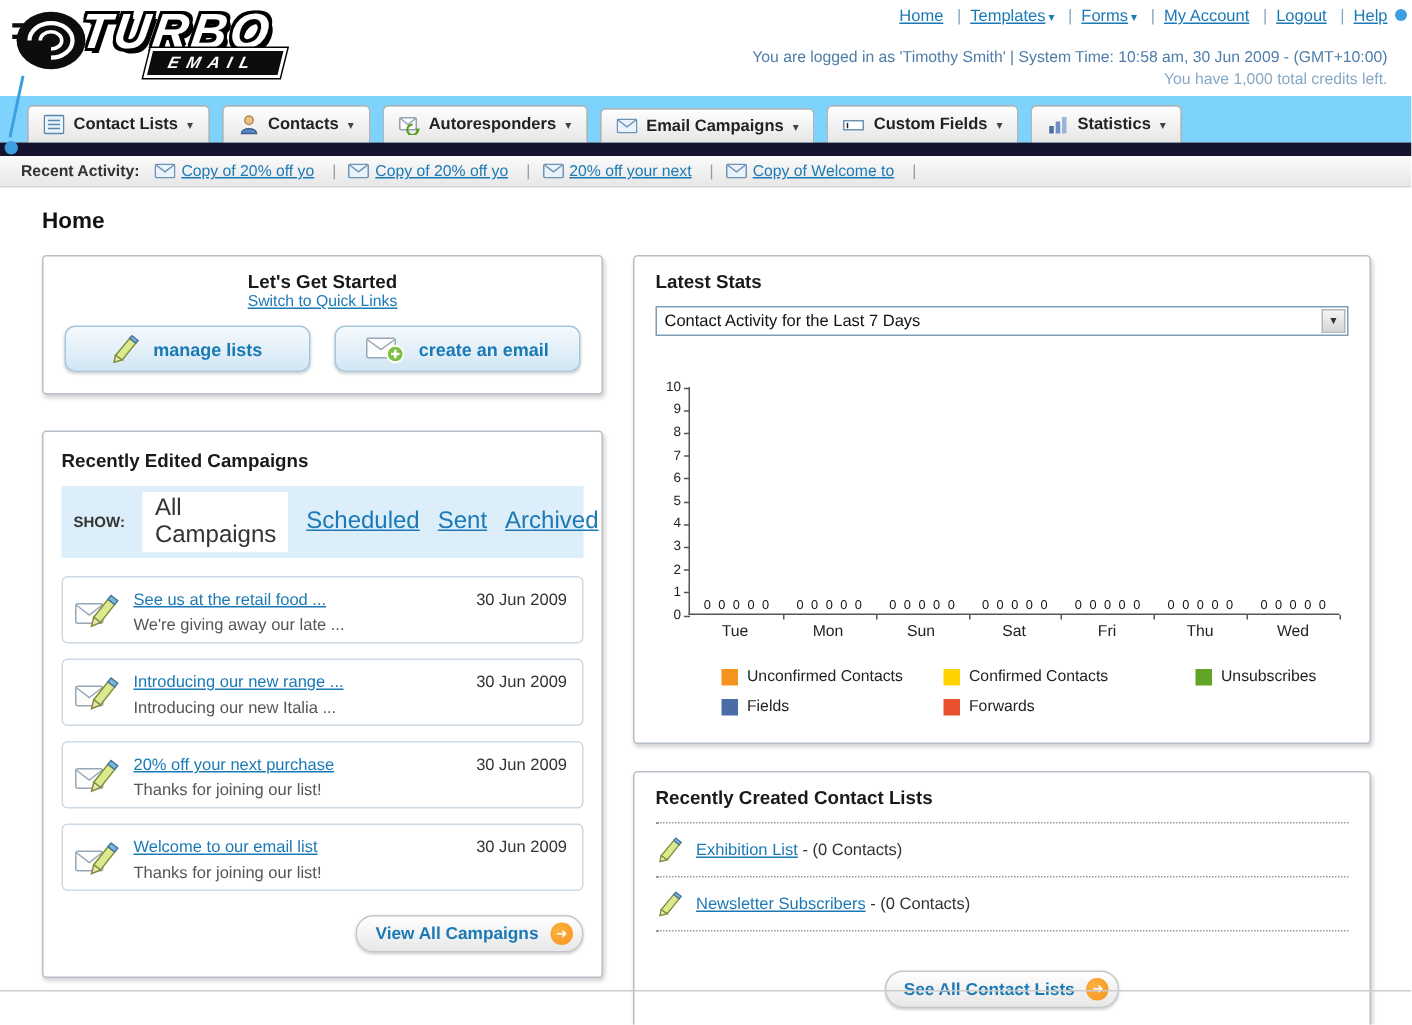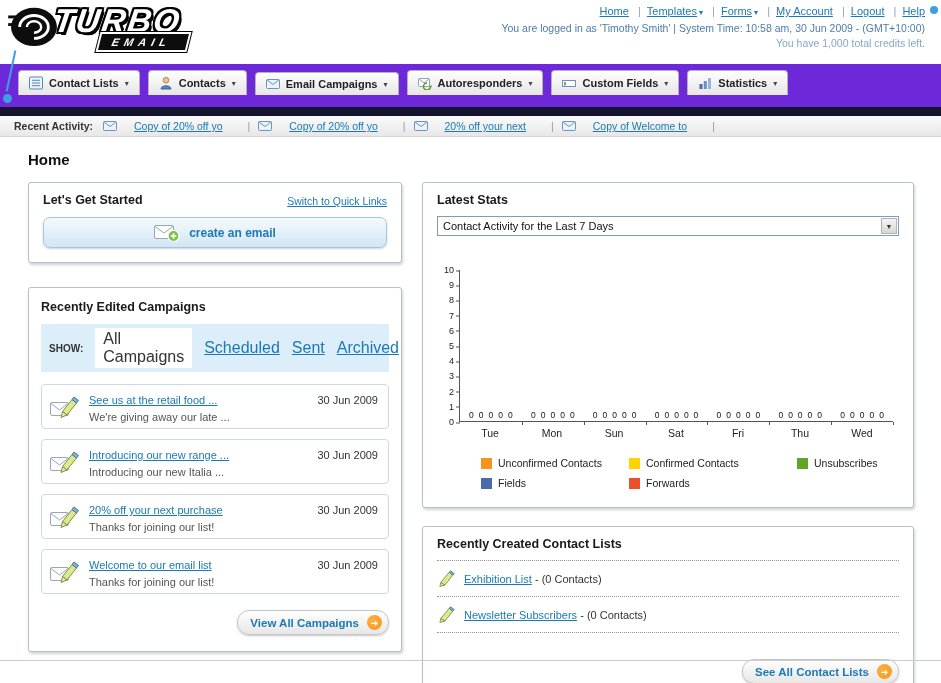--- a/index.html
+++ b/index.html
@@ -18,52 +18,52 @@
  padding:2px 16px 2px 12px;transform:skewX(-14deg);border:2px solid #fff;box-shadow:0 0 0 1px #000;}
 .logo-tail-line{position:absolute;left:10px;top:50px;width:2px;height:42px;background:#3d9fe0;transform:rotate(12deg);}
 .logo-tail-dot{position:absolute;left:3px;top:94px;width:9px;height:9px;border-radius:50%;background:#3d9fe0;}
 .corner-dot{position:absolute;top:6px;right:3px;width:8px;height:8px;border-radius:50%;background:#3d9fe0;}
 .header-right{position:absolute;right:16px;top:5px;text-align:right;}
 .top-links{font-size:11px;white-space:nowrap;}
 .link-wrap{display:inline-block;}
 .link-wrap + .link-wrap::before{content:"|";color:#8aa4bc;margin:0 6px;}
 .caret{display:inline-block;color:#1b79b5;font-size:8px;margin-left:2px;}
 .caret::after{content:"\25BE";}
-.login-info{font-size:10.5px;color:#4e7ca8;margin-top:5px;}
+.login-info{font-size:10.5px;color:#4e7ca8;margin-top:15px;}
 .credits-info{font-size:10.5px;color:#85a8c6;margin-top:3px;}
 
 
-.navbar{padding:6px 0 12px 18px;background:#6d28d9;}
+.navbar{padding:6px 0 0 18px;background:#7dd3fc;}
 .tabs{display:flex;gap:8px;align-items:flex-end;}
 .tab{display:flex;align-items:center;gap:6px;padding:5px 10px;border:1px solid #b3b3b3;border-bottom:none;
  border-radius:4px 4px 0 0;background:linear-gradient(#fefefe,#e6e6e6);font-size:11px;font-weight:bold;color:#222;cursor:pointer;white-space:nowrap;}
 .tab .tab-caret{color:#444;font-size:8px;}
 .tab .tab-caret::after{content:"\25BE";}
 .navbar-bar{height:9px;background:#14142e;}
 
 
 .activity-bar{display:flex;align-items:center;height:21px;padding:0 14px;background:linear-gradient(#fbfbfb,#e7e7e7);
  border-bottom:1px solid #d5d5d5;font-size:10.5px;white-space:nowrap;}
 .activity-label{font-weight:bold;color:#333;margin-right:10px;}
-.activity-item{display:flex;align-items:center;gap:17px;}
+.activity-item{display:flex;align-items:center;gap:4px;}
 .activity-item a{font-size:10.5px;}
 .activity-item::after{content:"|";color:#999;margin:0 8px;}
 
 
 .content{padding:12px 18px 0 28px;}
 .page-title{font-size:15px;font-weight:bold;color:#111;margin:2px 0 14px;}
 .columns{display:flex;gap:20px;align-items:flex-start;}
 .col-left{width:374px;flex:none;}
 .col-right{flex:1;max-width:492px;}
 .panel{border:1px solid #b7c0c8;border-radius:3px;background:#fff;box-shadow:1px 2px 3px rgba(0,0,0,.18);}
 .panel-title{font-size:12.5px;font-weight:bold;color:#1a1a1a;}
 
 
 .gs-panel{padding:10px 14px 14px;margin-bottom:24px;}
-.gs-head{display:flex;justify-content:space-between;align-items:flex-end;margin-bottom:10px;}
+.gs-head{display:flex;justify-content:space-between;align-items:center;margin-bottom:10px;flex-direction:column;}
 .gs-link{font-size:10.5px;}
 .gs-buttons{display:flex;gap:16px;}
 .gs-btn{flex:1;display:flex;align-items:center;justify-content:center;gap:9px;height:31px;border:1px solid #a3c6de;border-radius:7px;
  background:linear-gradient(#f5fafd,#d2e6f4);color:#1b79b5;font-weight:bold;font-size:12px;cursor:pointer;box-shadow:0 1px 2px rgba(0,0,0,.18);}
 
 
 .camp-panel{padding:12px 12px 16px;}
 .camp-panel .panel-title{margin-bottom:10px;}
 .filter-bar{display:flex;align-items:center;gap:12px;background:#dceef9;padding:4px 8px;font-size:11px;margin-bottom:12px;}
 .filter-label{font-weight:bold;font-size:10px;color:#333;}
@@ -99,21 +99,21 @@
 .chart-xlabels{display:flex;margin:0 6px 0 22px;padding-top:5px;}
 .xl{flex:1;text-align:center;font-size:10.5px;color:#222;}
 .legend{display:grid;grid-template-columns:148px 168px 1fr;row-gap:8px;margin:18px 0 4px;padding-left:44px;font-size:10.5px;color:#222;}
 .legend-item{display:flex;align-items:center;gap:6px;}
 .swatch{width:11px;height:11px;flex:none;}
 
 
 .cl-panel{padding:10px 14px 14px;}
 .cl-panel .panel-title{padding-bottom:9px;border-bottom:1px dotted #999;}
 .cl-item{display:flex;align-items:center;gap:9px;padding:9px 2px;border-bottom:1px dotted #999;font-size:11px;color:#333;}
-.cl-footer{text-align:right;margin-top:26px;}
+.cl-footer{text-align:center;margin-top:26px;}
 
 .page-bottom{position:absolute;left:0;right:0;top:660px;border-top:1px solid #ccc;}
 .icon{display:inline-flex;align-items:center;flex:none;}
 </style>
 </head>
 <body>
 
 <svg width="0" height="0" style="position:absolute">
   <defs>
     <g id="i-env-pencil">
@@ -215,34 +215,34 @@
         <span class="icon">
             <svg width="14" height="14" viewBox="0 0 14 14">
               <use href="#i-person"></use>
             </svg>
           </span>
         <span>Contacts</span>
         <span class="tab-caret"></span>
       </div>
       <div class="tab">
         <span class="icon">
+            <svg width="14" height="14" viewBox="0 0 14 14">
+              <use href="#i-auto"></use>
+            </svg>
+          </span>
+        <span>Autoresponders</span>
+        <span class="tab-caret"></span>
+      </div>
+      <div class="tab">
+        <span class="icon">
             <svg width="14" height="10" viewBox="0 0 14 10">
               <use href="#i-env-small"></use>
             </svg>
           </span>
         <span>Email Campaigns</span>
-        <span class="tab-caret"></span>
-      </div>
-      <div class="tab">
-        <span class="icon">
-            <svg width="14" height="14" viewBox="0 0 14 14">
-              <use href="#i-auto"></use>
-            </svg>
-          </span>
-        <span>Autoresponders</span>
         <span class="tab-caret"></span>
       </div>
       <div class="tab">
         <span class="icon">
             <svg width="14" height="14" viewBox="0 0 14 14">
               <use href="#i-field"></use>
             </svg>
           </span>
         <span>Custom Fields</span>
         <span class="tab-caret"></span>
@@ -303,20 +303,28 @@
 
       <div class="col-left">
         <div class="panel gs-panel">
           <div class="gs-head">
             <span class="panel-title">Let's Get Started</span>
             <a class="gs-link">Switch to Quick Links</a>
           </div>
           <div class="gs-buttons">
             <div class="gs-btn">
               <span class="icon">
+                  <svg width="18" height="19" viewBox="0 0 18 19">
+                    <use href="#i-pencil"></use>
+                  </svg>
+                </span>
+              <span>manage lists</span>
+            </div>
+            <div class="gs-btn">
+              <span class="icon">
                   <svg width="26" height="20" viewBox="0 0 26 20">
                     <use href="#i-env-plus"></use>
                   </svg>
                 </span>
               <span>create an email</span>
             </div>
           </div>
         </div>
 
         <div class="panel camp-panel">

